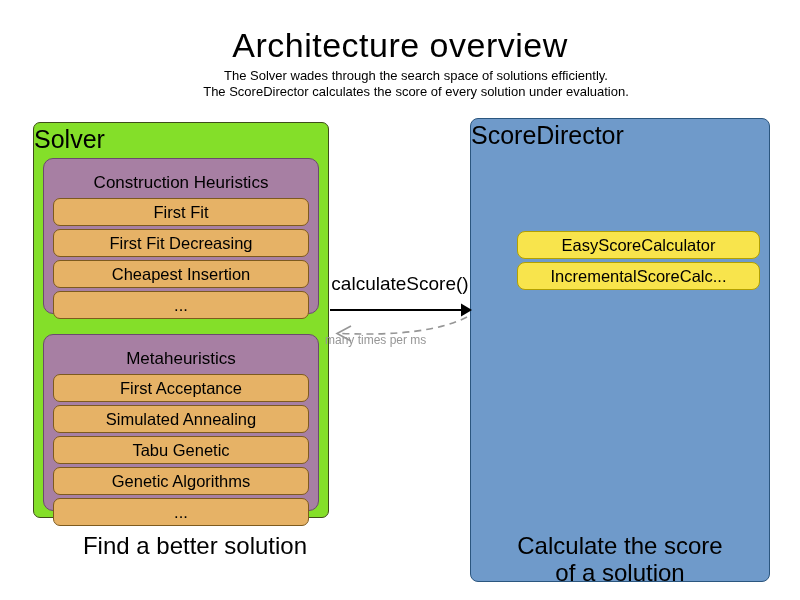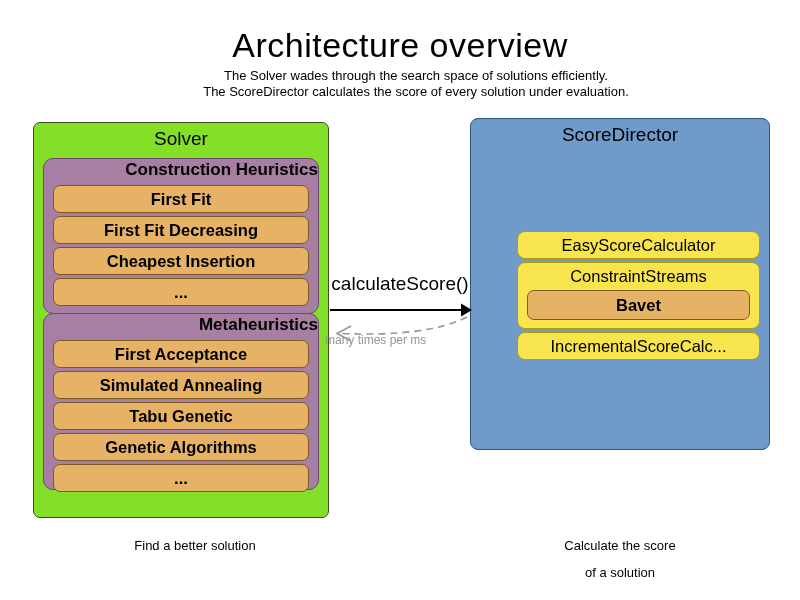--- a/index.html
+++ b/index.html
@@ -42,64 +42,62 @@
     left: 33px;
     top: 122px;
     width: 296px;
     height: 396px;
     background: var(--solver-bg);
     border: 1px solid var(--solver-border);
     border-radius: 7px;
     box-sizing: border-box;
   }
   .big-box-title {
-    text-align: center;
-    font-size: 19px;
+    text-align: left;
+    font-size: 25px;
     line-height: 24px;
     padding-top: 4px;
   }
   .group {
     position: absolute;
     left: 9px;
     width: 276px;
     background: var(--group-bg);
     border: 1px solid var(--group-border);
     border-radius: 10px;
     box-sizing: border-box;
   }
   .group-ch { top: 35px; height: 156px; }
-  .group-mh { top: 190px; height: 177px; }
+  .group-mh { top: 211px; height: 177px; }
   .group-title {
-    text-align: right;
+    text-align: center;
     font-size: 17px;
     line-height: 22px;
-    padding-top: 0;
+    padding-top: 13px;
     padding-bottom: 4px;
-    font-weight: bold;
   }
   .item {
     margin: 0 9px 3px 9px;
     height: 28px;
     line-height: 26px;
     text-align: center;
     font-size: 16.5px;
     background: var(--item-bg);
     border: 1px solid var(--item-border);
     border-radius: 7px;
     box-sizing: border-box;
-    font-weight: bold;
   }
 
   
   .score-box {
     position: absolute;
     left: 470px;
     top: 118px;
     width: 300px;
-    height: 332px;
+    height: 464px;
     background: var(--score-bg);
     border: 1px solid var(--score-border);
     border-radius: 8px;
     box-sizing: border-box;
   }
   .calc-stack {
     position: absolute;
     left: 11px;
     top: 112px;
     width: 278px;
@@ -152,21 +150,21 @@
     text-align: left;
     font-size: 12px;
     color: var(--arrow-dashed);
   }
 
   
   .caption {
     position: absolute;
     top: 532px;
     text-align: center;
-    font-size: 13px;
+    font-size: 24px;
     line-height: 27px;
   }
   .caption-left { left: 47px; width: 296px; }
   .caption-right { left: 470px; width: 300px; }
 </style>
 </head>
 <body>
 
 <div class="canvas">
 
@@ -194,24 +192,20 @@
       <div class="item">Tabu Genetic</div>
       <div class="item">Genetic Algorithms</div>
       <div class="item">...</div>
     </div>
   </div>
 
   <div class="score-box">
     <div class="big-box-title">ScoreDirector</div>
     <div class="calc-stack">
       <div class="calc calc-simple">EasyScoreCalculator</div>
-      <div class="calc calc-nested">
-        <div class="calc-title">ConstraintStreams</div>
-        <div class="item">Bavet</div>
-      </div>
       <div class="calc calc-simple">IncrementalScoreCalc...</div>
     </div>
   </div>
 
   <div class="call-label">calculateScore()</div>
   <svg class="arrow-svg" width="150" height="60" viewBox="0 0 150 60">
     <g>
       <line x1="5" y1="14" x2="137" y2="14" stroke="var(--arrow-solid)" stroke-width="2"></line>
       <polygon points="136,7.5 147,14 136,20.5" fill="var(--arrow-solid)"></polygon>
     </g>

